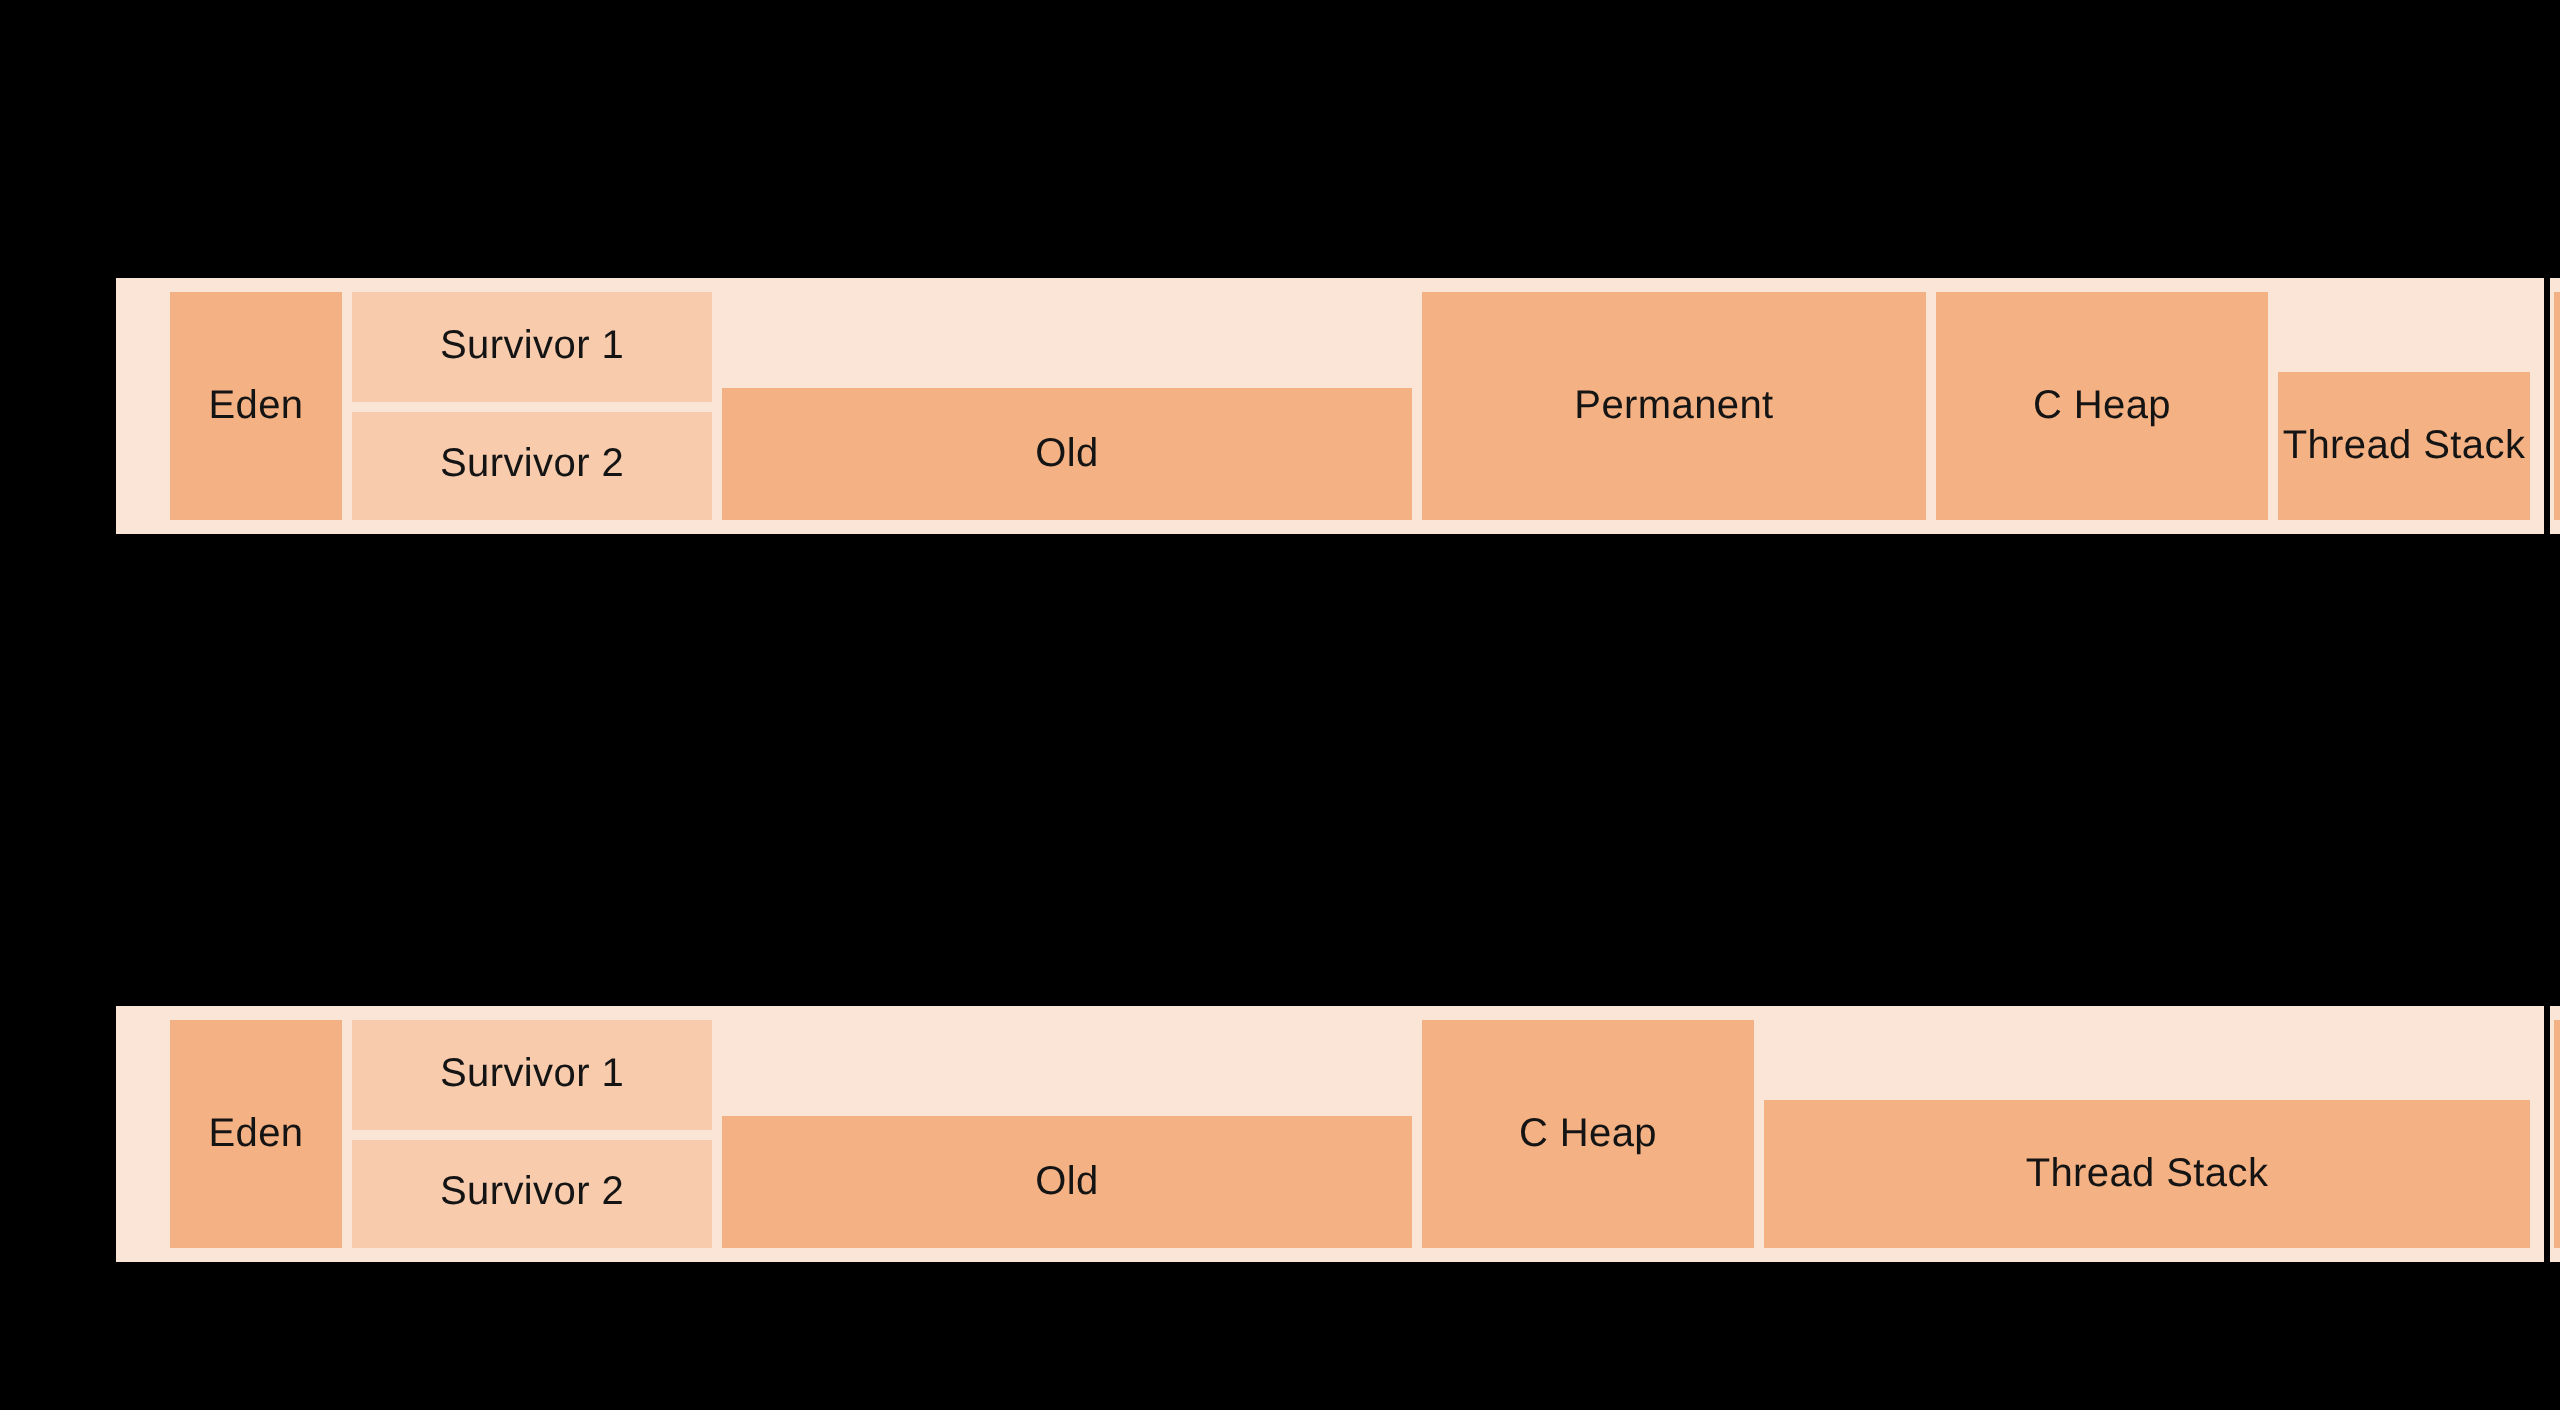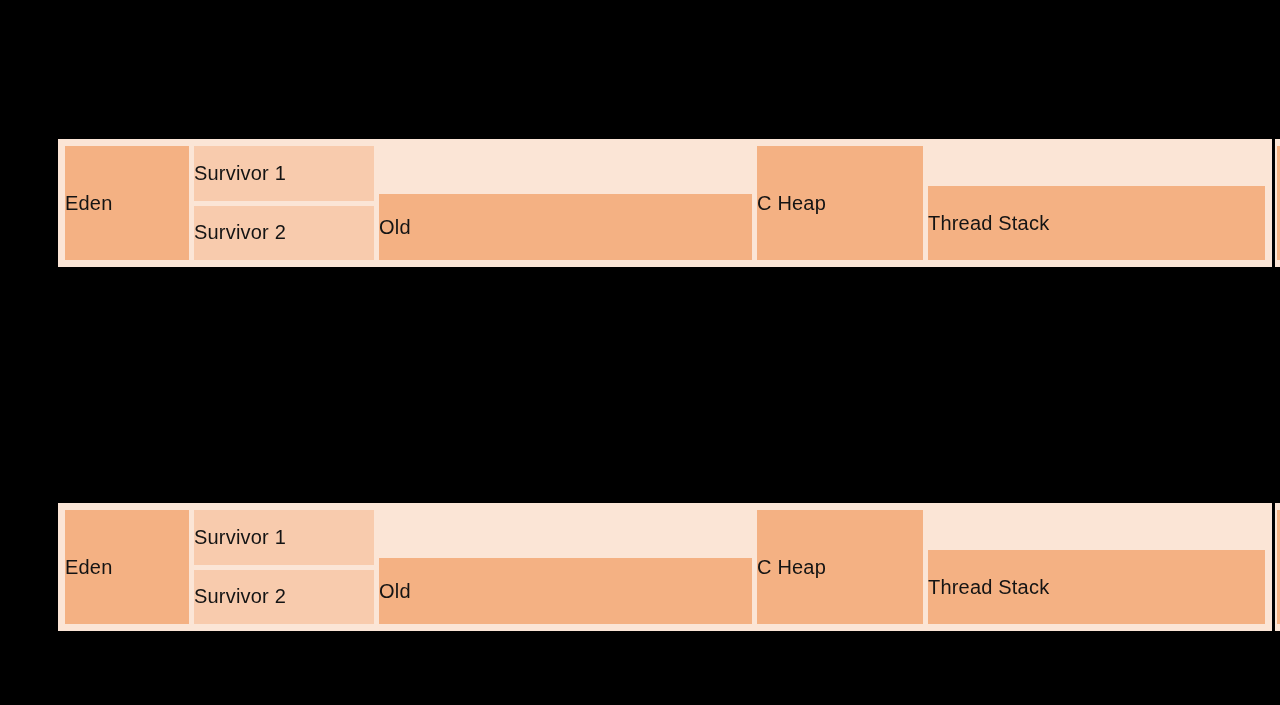--- a/index.html
+++ b/index.html
@@ -26,30 +26,31 @@
     display: flex;
     gap: 5px;
   }
   .t1 { top: 139px; }
   .t2 { top: 503px; }
 
   .cell {
     background: #F4B183;
     display: flex;
     align-items: center;
+    justify-content: center;
     font-size: 20px;
     color: #141414;
     letter-spacing: 0.2px;
   }
   .cell-light { background: #F8CBAD; }
 
-  .cell-eden    { width: 124px; }
+  .cell-eden    { width: 86px; margin-left: 20px; }
   .survivor-col { width: 180px; display: flex; flex-direction: column; gap: 5px; }
   .survivor-col .cell { flex: 1; }
-  .cell-old     { width: 373px; margin-top: 48px; }
+  .cell-old     { width: 345px; margin-top: 48px; }
   .cell-meta    { width: 252px; }
   .cell-cheap   { width: 166px; }
   .cell-tstack  { flex: 1; margin-top: 40px; }
 
   .metaspace-label { color: #C00000; }
 
   
   .mem-table-sliver {
     position: absolute;
     left: 1275px;
@@ -75,20 +76,23 @@
     <div class="survivor-col">
       <div class="cell cell-light">
         <span>Survivor 1</span>
       </div>
       <div class="cell cell-light">
         <span>Survivor 2</span>
       </div>
     </div>
     <div class="cell cell-old">
       <span>Old</span>
+    </div>
+    <div class="cell cell-meta">
+      <span>Permanent</span>
     </div>
     <div class="cell cell-cheap">
       <span>C Heap</span>
     </div>
     <div class="cell cell-tstack">
       <span>Thread Stack</span>
     </div>
   </div>
 
   <div class="mem-table-sliver s1">

